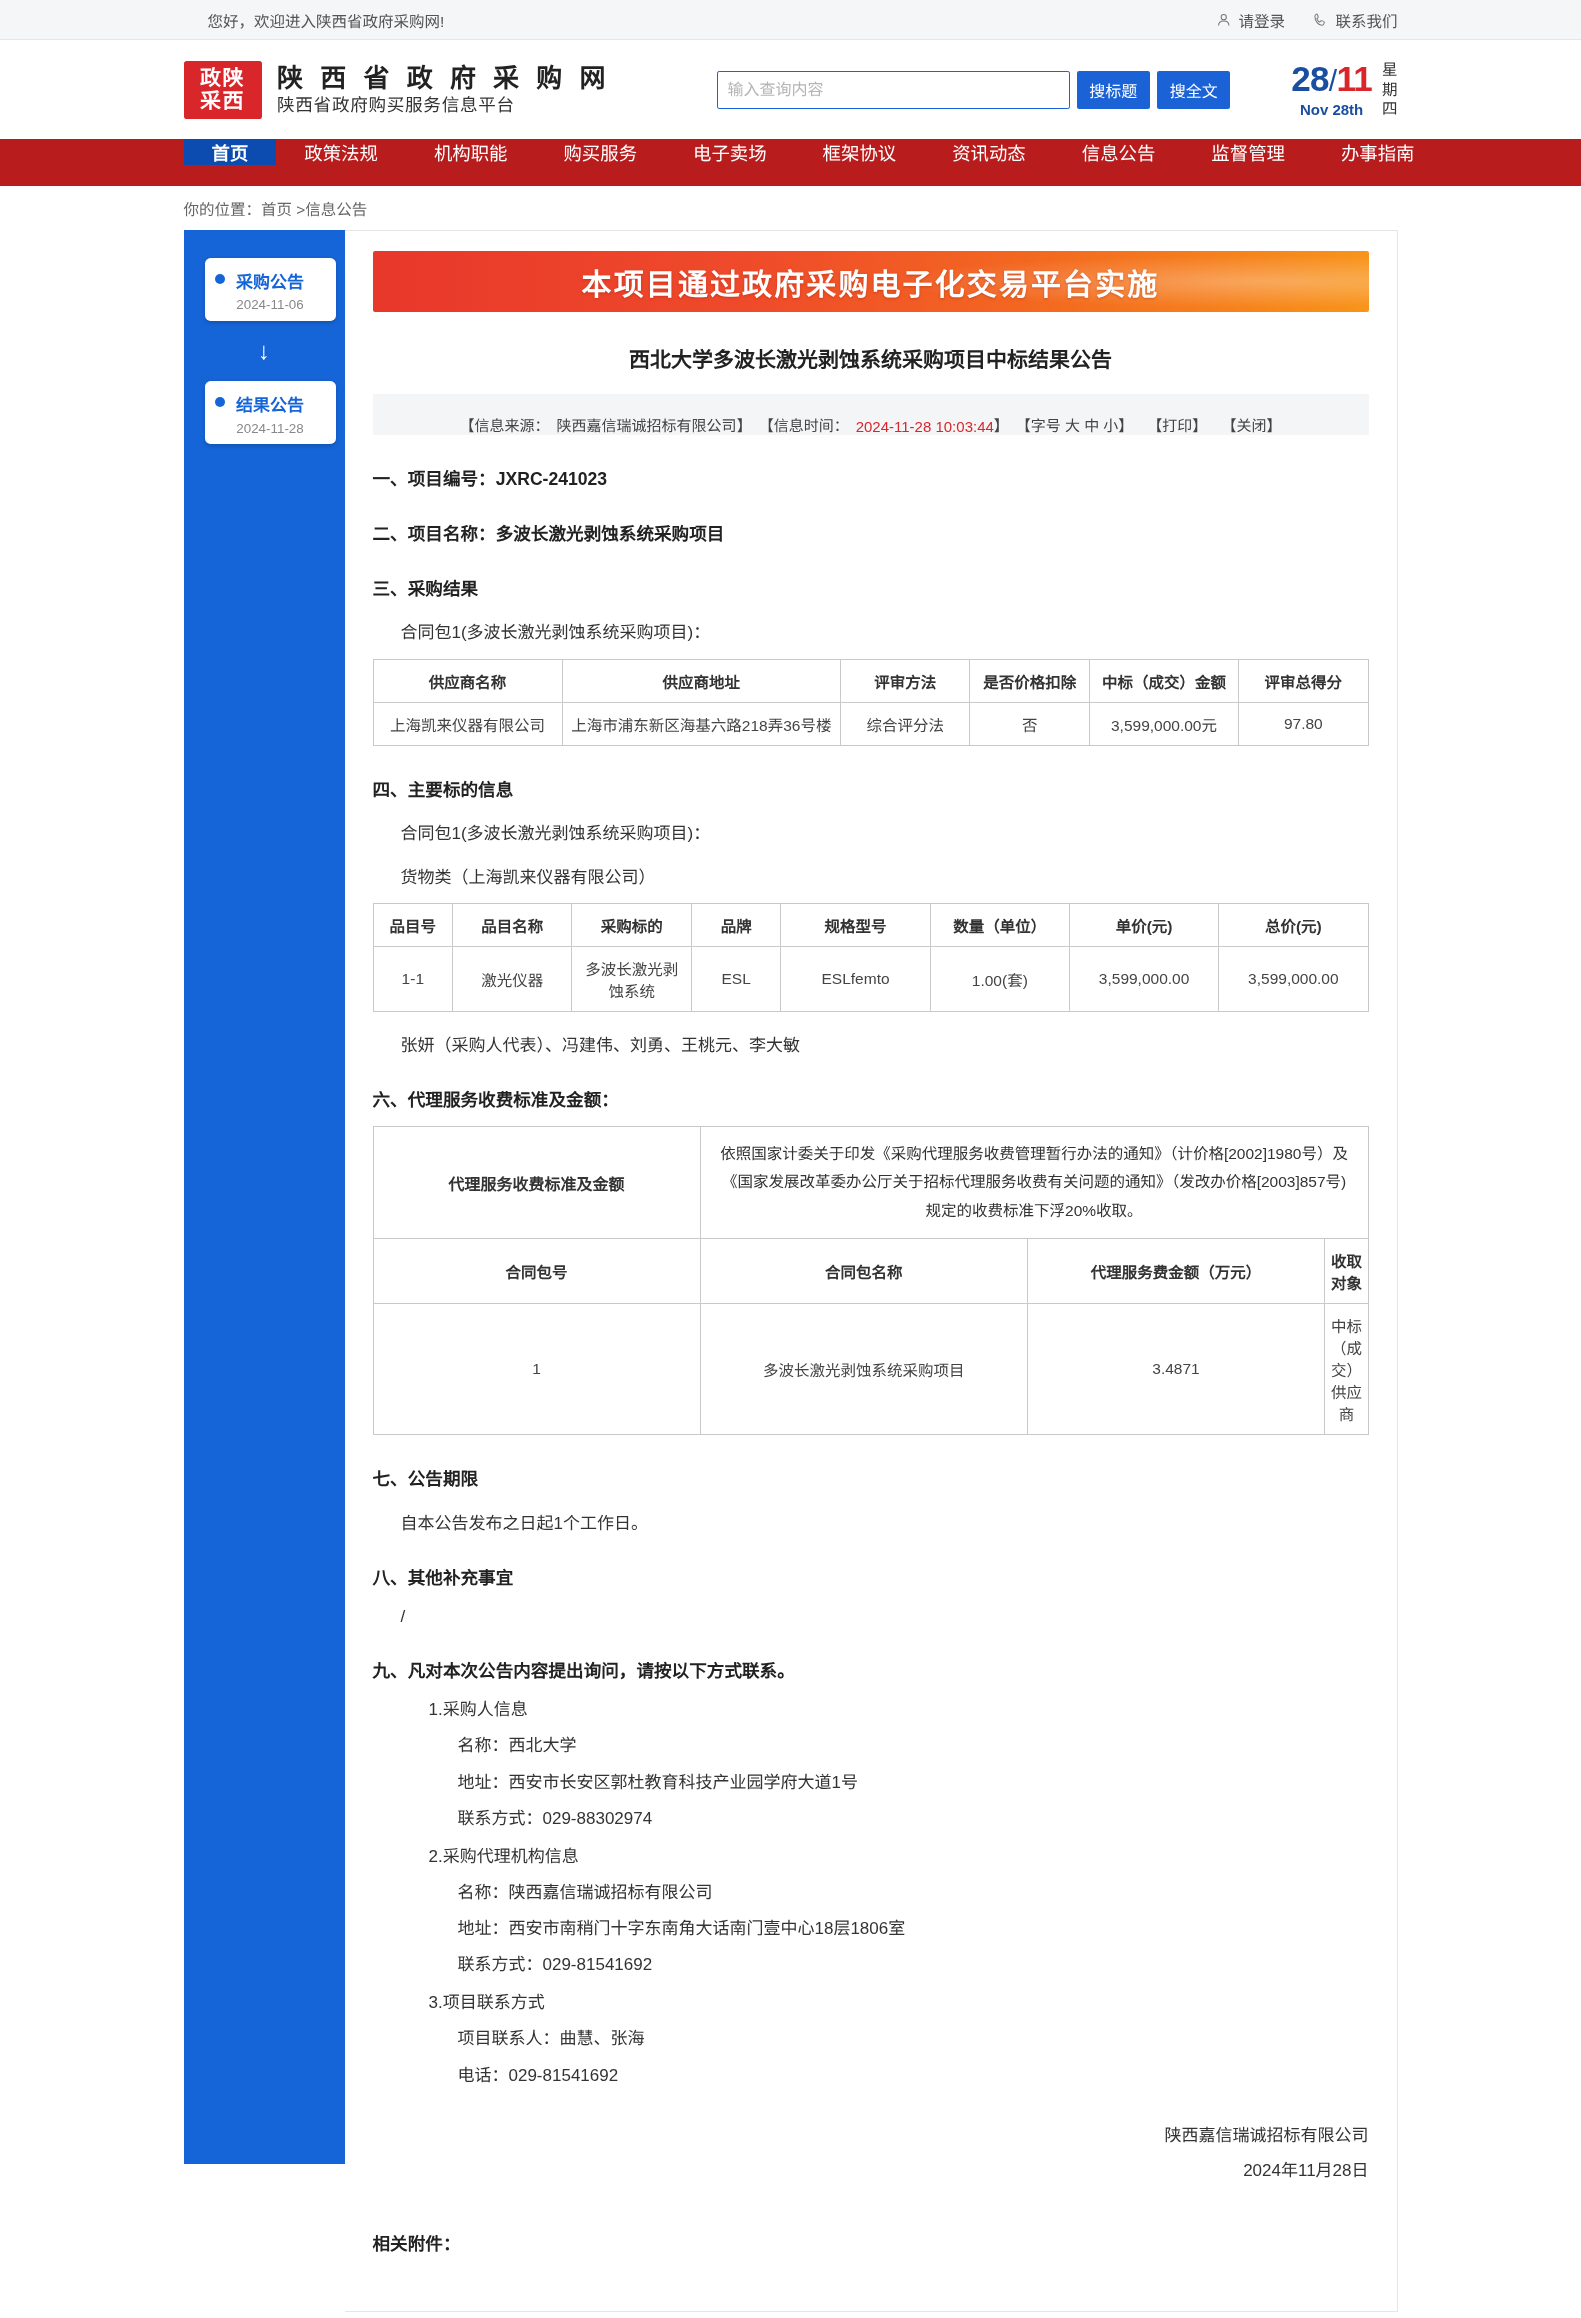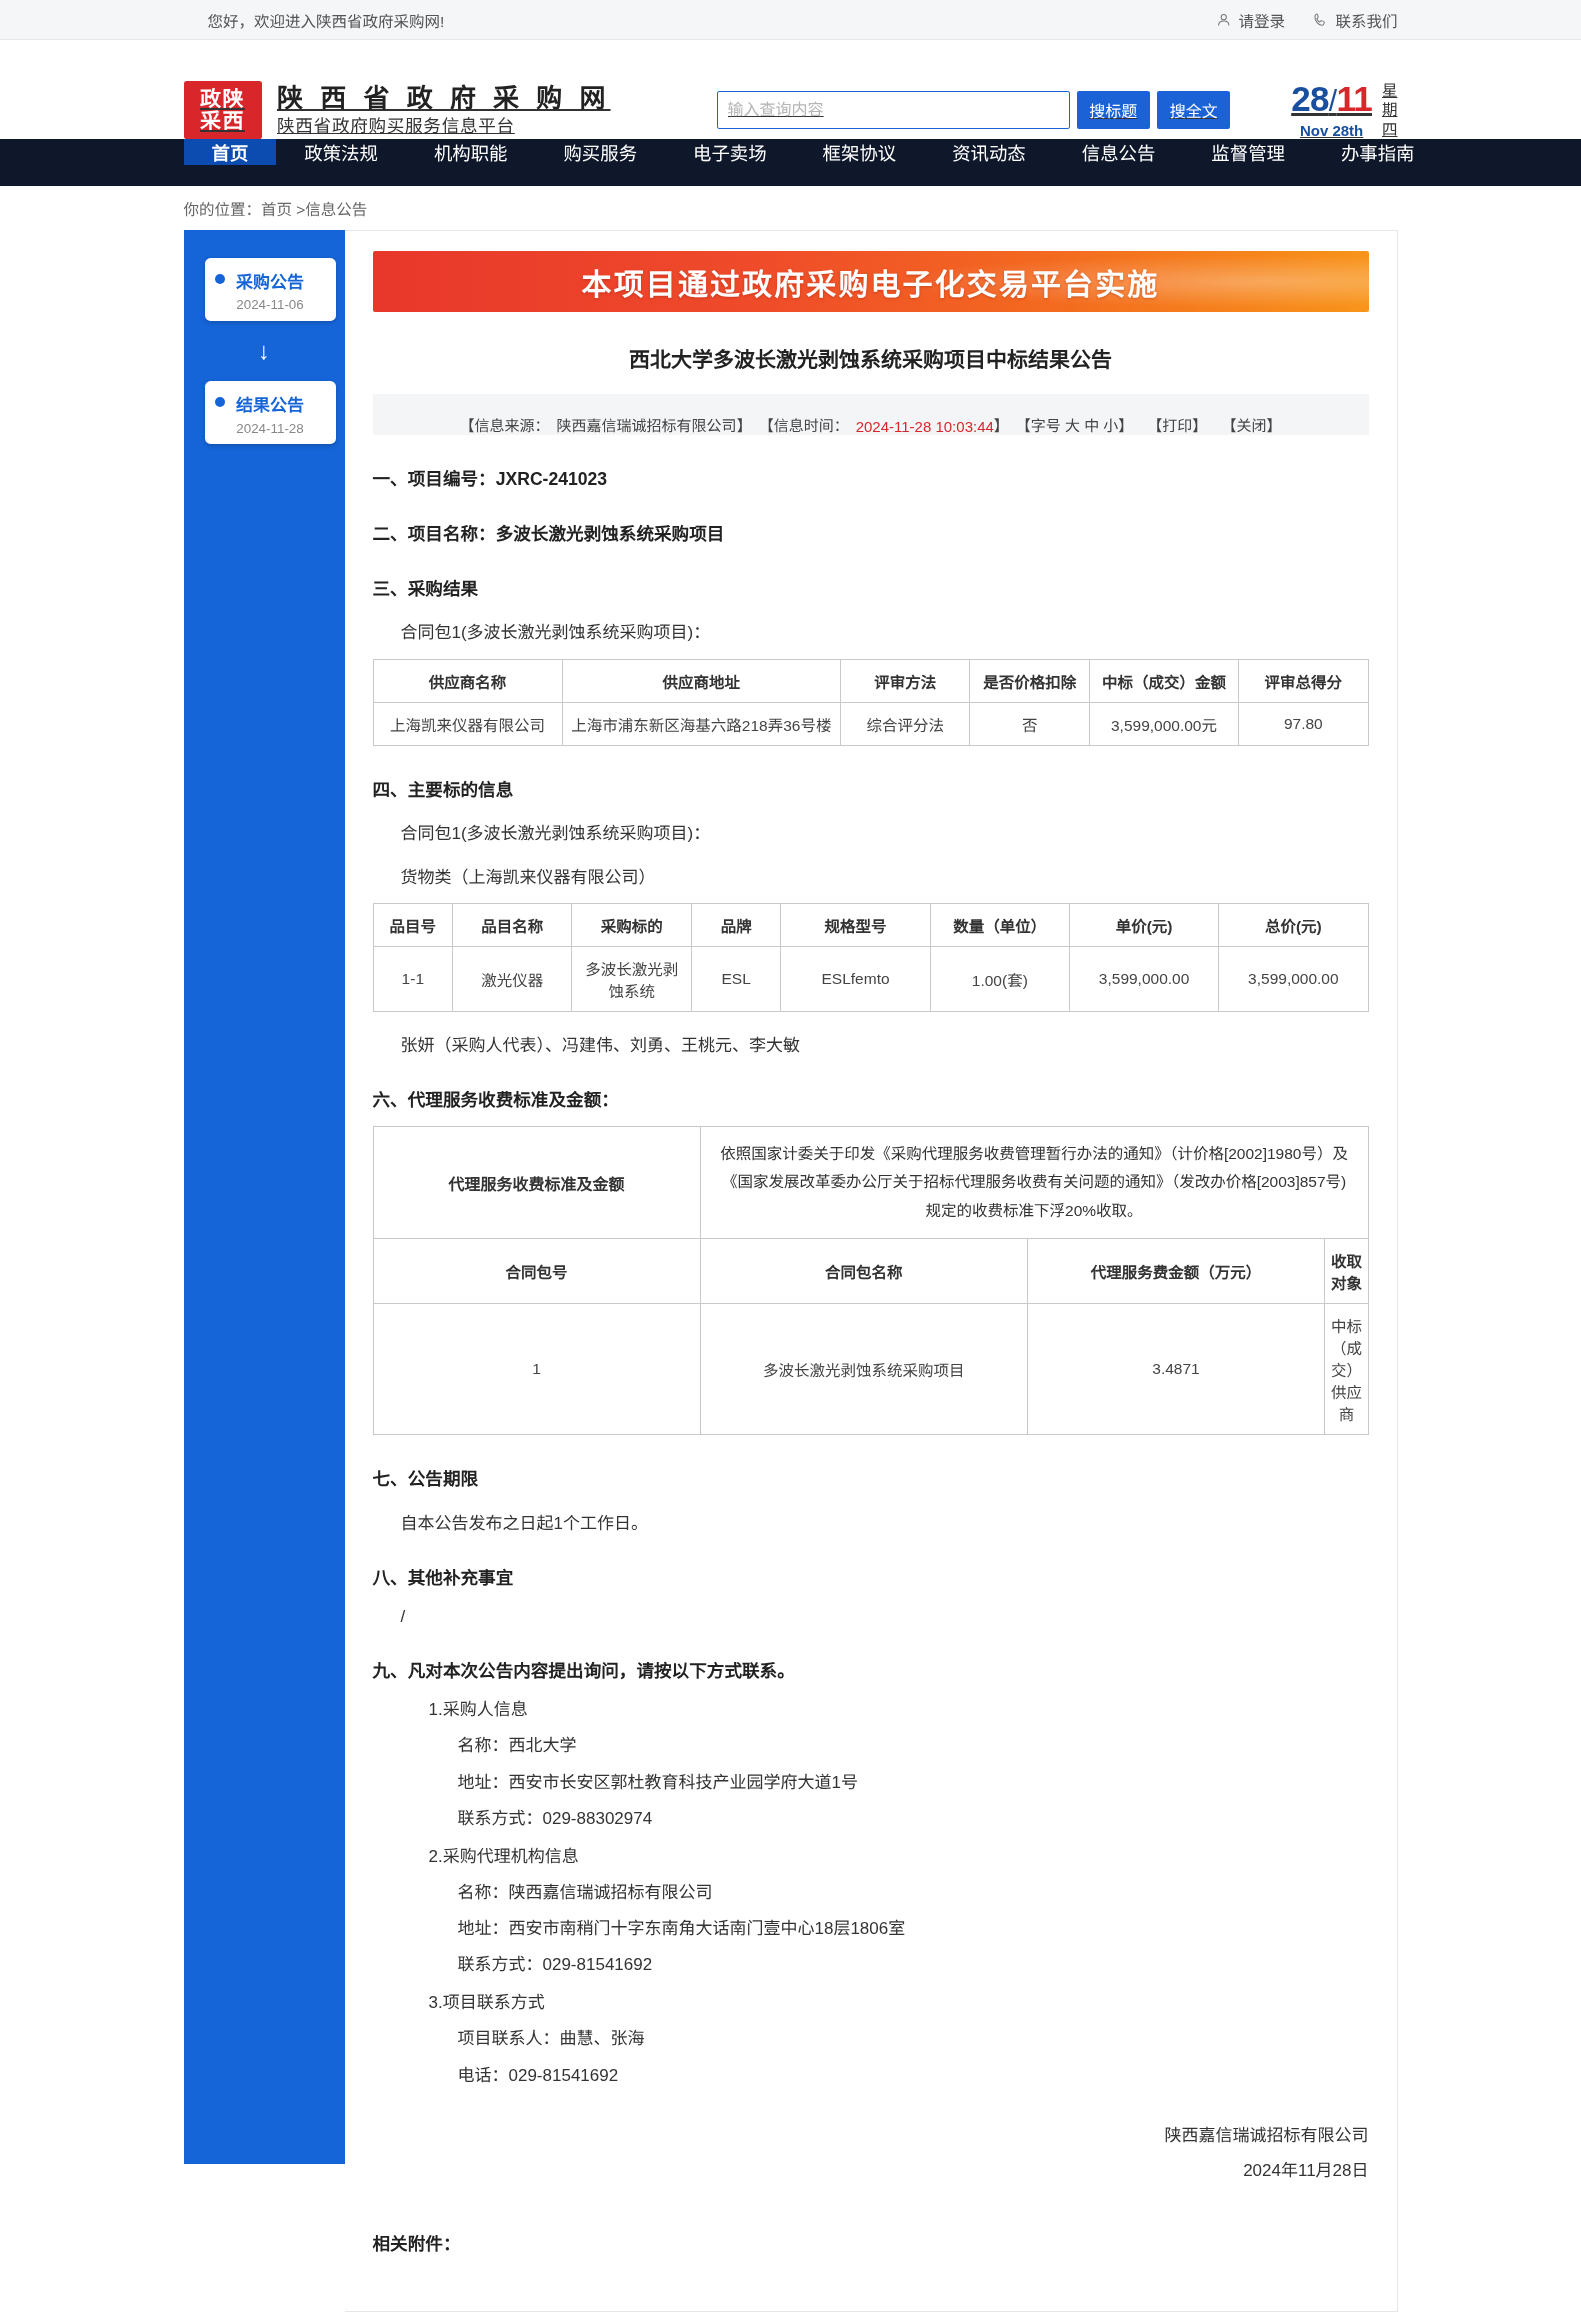--- a/index.html
+++ b/index.html
@@ -19,21 +19,21 @@
     height: 40px; background:#f5f6f8; border-bottom:0.7px solid #e4e6ea;
     display:flex; align-items:center;
   }
   .topbar-inner { width:1214px; margin:0 auto; display:flex; align-items:center; justify-content:space-between; }
   .topbar-left { font-size:15.5px; color:#555;margin-left:24px; }
   .topbar-right { display:flex; align-items:center; gap:28px; font-size:15.5px; color:#555; }
   .topbar-right .tr-item { display:flex; align-items:center; gap:7px; }
   .tiny-ico { width:15.5px; height:15.5px; display:inline-block; }
 
   
-  .header { height:99px; display:flex; align-items:flex-end;text-decoration:underline; }
+  .header { height:99px; display:flex; align-items:center; }
   .header-inner { width:1214px; margin:0 auto; display:flex; align-items:center; }
   .logo-box {
     width:78px; height:58px; background:#d9262b; color:#fff; border-radius:2.8px;
     display:flex; flex-direction:column; align-items:center; justify-content:center;
     font-size:21px; font-weight:bold; line-height:1.05; letter-spacing:1.4px;
     position:relative;
   }
   .logo-box .l1, .logo-box .l2 { display:block; }
   .logo-title { margin-left:15.5px; }
   .logo-title .t1 {
@@ -55,21 +55,21 @@
   }
   .date-wrap { margin-left:auto; display:flex; align-items:center; }
   .date-big { color:#1a4fa0; font-weight:bold; font-size:35px; line-height:1; letter-spacing:-0.7px;}
   .date-big .slash { color:#1a4fa0; font-weight:normal; font-size:30px; }
   .date-big .dd { color:#d9262b; }
   .date-sub { color:#1a4fa0; font-size:15px; font-weight:bold; margin-top:5.6px; }
   .date-left { text-align:center; }
   .date-right { margin-left:10px; font-size:15.5px; color:#333; line-height:1.25; text-align:center;}
 
   
-  .nav { background:#0f172a; height:47px; }
+  .nav { background:#b91c1c; height:47px; }
   .nav-inner { width:1214px; margin:0 auto; display:flex; align-items:stretch; }
   .nav-item {
     color:#fff; font-size:18.4px; display:flex; align-items:center; justify-content:center;
     padding:0 28px; cursor:pointer; white-space:nowrap;
   }
   .nav-item.active { background:#0c4bb0; font-weight:bold; }
 
   
   .crumb { width:1214px; margin:0 auto; height:44px; display:flex; align-items:center; font-size:15.5px; color:#666; }
 

